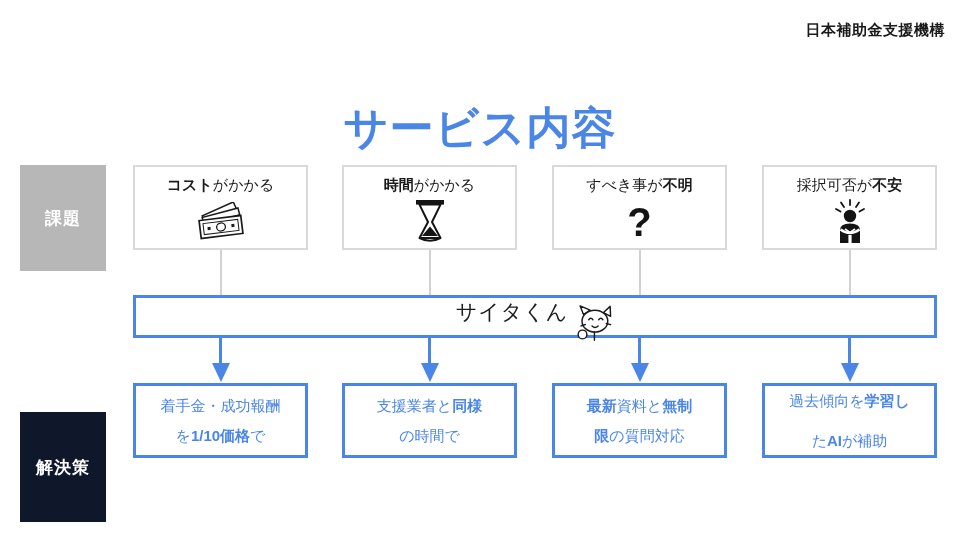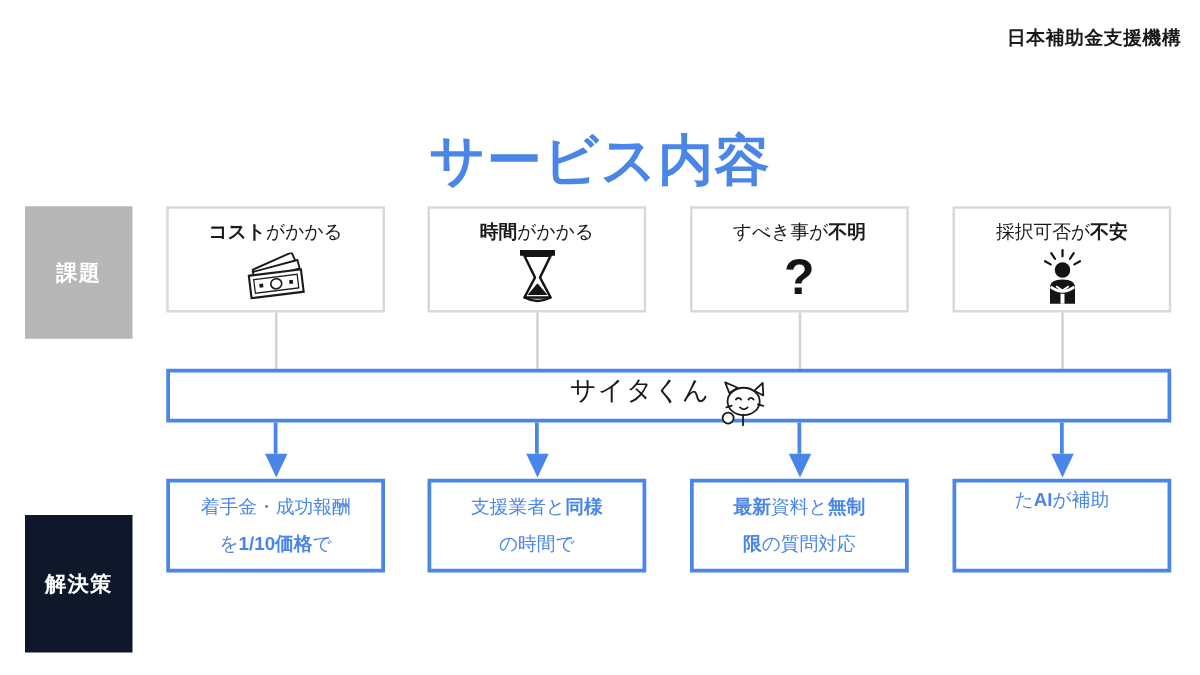--- a/index.html
+++ b/index.html
@@ -188,17 +188,20 @@
     <div class="sline">
       <span class="b">最新</span><span>資料と</span><span class="b">無制</span>
     </div>
     <div class="sline">
       <span class="b">限</span><span>の質問対応</span>
     </div>
   </div>
 
   <div class="sbox c4">
     <div class="sline">
+      <span>過去傾向を</span><span class="b">学習し</span>
+    </div>
+    <div class="sline">
       <span>た</span><span class="b">AI</span><span>が補助</span>
     </div>
   </div>
 
 </div>
 
 </body></html>

